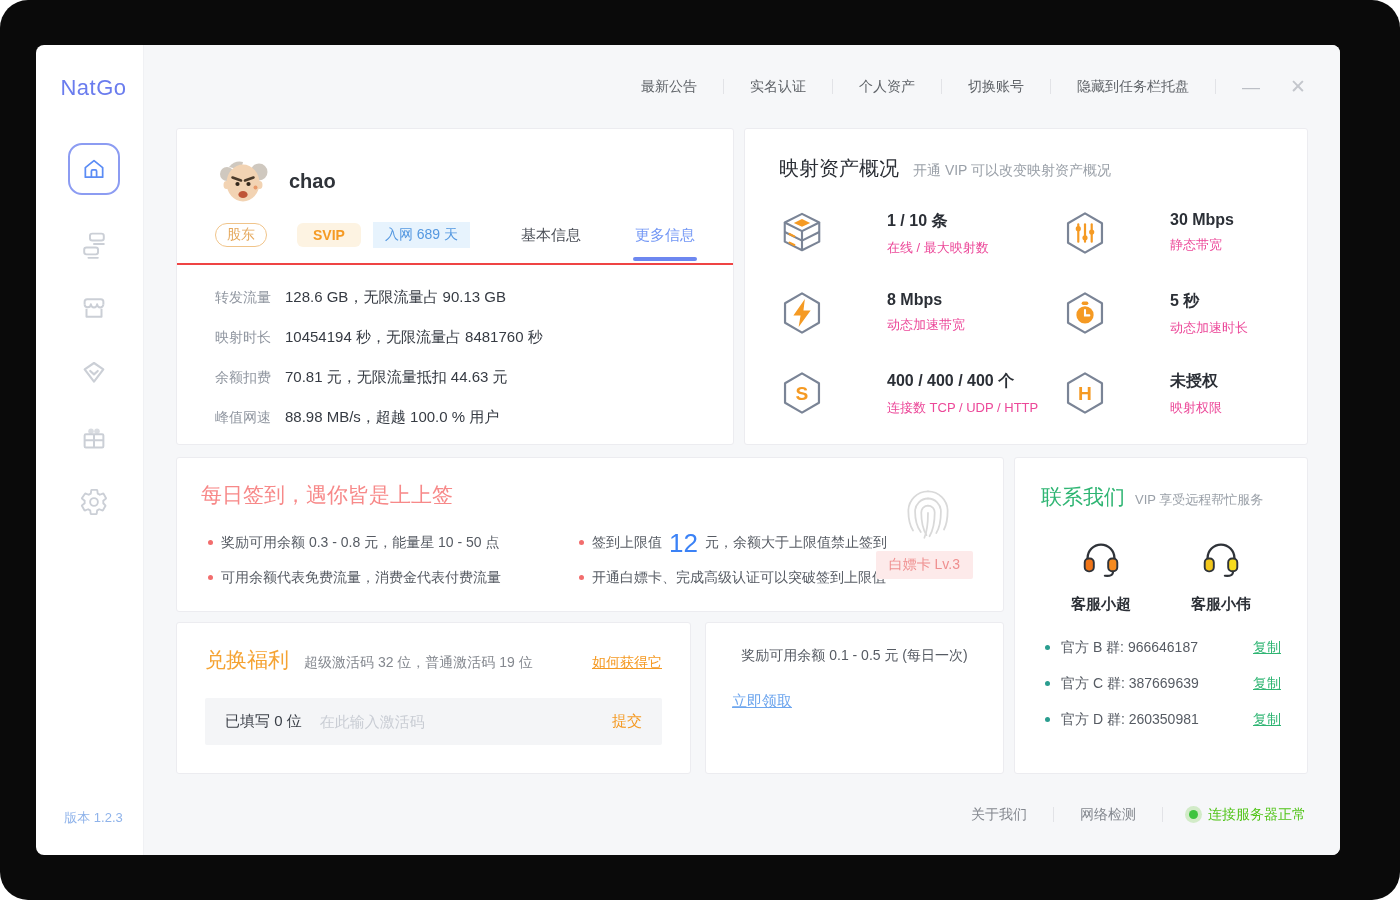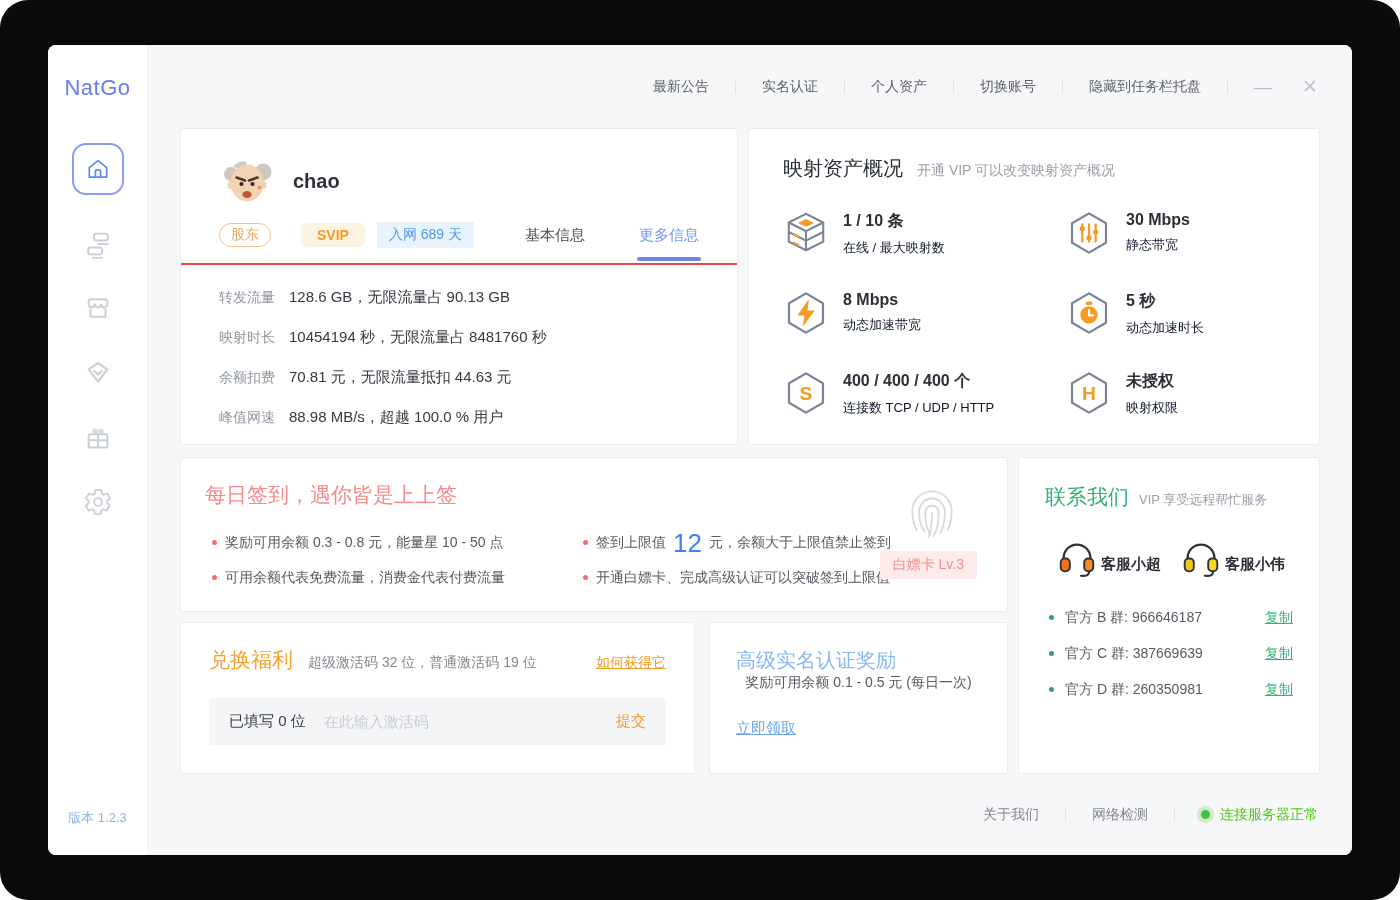--- a/index.html
+++ b/index.html
@@ -1,18 +1,18 @@
 <!DOCTYPE html>
 <html><head>
 <meta charset="utf-8">
 <style>
   * { margin:0; padding:0; box-sizing:border-box; }
   html,body { width:1400px; height:900px; background:#fff; font-family:"Liberation Sans","DejaVu Sans",sans-serif; overflow:hidden; }
   .frame { position:absolute; inset:0; background:#0a0a0a; border-radius:28px; }
-  .window { position:absolute; left:48px; top:45px; width:1304px; height:810px; background:#fff; border-radius:8px; overflow:hidden; display:flex; }
+  .window { position:absolute; left:36px; top:45px; width:1304px; height:810px; background:#fff; border-radius:8px; overflow:hidden; display:flex;padding-left:8px; }
 
   
   .sidebar { width:100px; flex-shrink:0; background:#fff; border-right:1px solid #f0f1f4; display:flex; flex-direction:column; align-items:center; }
   .logo { margin-top:30px; font-size:22px; font-weight:500; color:#6a7cee; letter-spacing:.5px; }
   .nav { margin-top:42px; display:flex; flex-direction:column; align-items:center; gap:34px; }
   .nav-btn { cursor:pointer; display:flex; align-items:center; justify-content:center; }
   .home-btn { width:52px; height:52px; border:2px solid #8c9cf2; border-radius:14px; }
   .nav-btn svg { display:block; }
   .version { margin-top:auto; margin-bottom:28px; font-size:13px; color:#8fb3ea; }
 
@@ -51,25 +51,25 @@
   .stat-row { display:flex; align-items:baseline; }
   .stat-label { width:70px; flex-shrink:0; font-size:14px; color:#9096a0; }
   .stat-value { font-size:15px; color:#363b43; }
 
   
   .assets-card { flex:1; padding:26px 34px; }
   .a-head { display:flex; align-items:baseline; }
   .a-title { font-size:20px; font-weight:400; color:#2b2f36; }
   .a-sub { margin-left:14px; font-size:14px; color:#9aa0a8; }
   .a-grid { display:grid; grid-template-columns:283px 1fr; row-gap:33px; margin-top:28px; }
-  .a-item { display:flex; align-items:flex-start; }
+  .a-item { display:flex; align-items:flex-start;gap:48px; }
   .a-icon { width:46px; height:46px; flex-shrink:0; }
   .a-text { margin-left:14px; padding-top:1px; }
   .a-value { font-size:16px; font-weight:700; color:#2b2f36; }
-  .a-label { margin-top:7px; font-size:13px; color:#0f172a; }
+  .a-label { margin-top:7px; font-size:13px; color:#ec4899; }
 
   
   .signin-card { height:155px; flex-shrink:0; position:relative; padding:23px 24px; }
   .s-title { font-size:21px; color:#f78989; }
   .s-bullets { margin-top:21px; display:grid; grid-template-columns:371px 1fr; row-gap:13px; }
   .bullet { position:relative; padding-left:20px; font-size:14px; color:#565b63; display:flex; align-items:center; }
   .bullet::before { content:""; position:absolute; left:7px; top:50%; margin-top:-3px; width:5px; height:5px; border-radius:50%; background:#f26d6d; }
   .big-num { font-size:26px; color:#3b82f6; margin:0 7px; line-height:1; }
   .fingerprint { position:absolute; right:44px; top:25px; width:62px; height:64px; cursor:pointer; }
   .s-badge { position:absolute; right:30px; top:93px; background:#fdeaea; color:#ef8f8f; font-size:14px; padding:5px 13px; border-radius:2px; }
@@ -91,21 +91,21 @@
   .au-title { font-size:20px; color:#87b6f2; }
   .au-desc { font-size:14px; color:#565b63;text-align:center; }
   .au-link { display:inline-block; margin-top:27px; font-size:15px; color:#6ea6ee; text-decoration:underline; cursor:pointer; }
 
   
   .contact-card { flex:1; padding:25px 26px; }
   .c-head { display:flex; align-items:baseline; }
   .c-title { font-size:21px; color:#2fb573; }
   .c-sub { margin-left:10px; font-size:13px; color:#9aa0a8; }
   .c-agents { display:flex; justify-content:space-around; margin-top:23px; }
-  .agent { display:flex; align-items:center; cursor:pointer; }
+  .agent { display:flex; flex-direction:column; align-items:center; cursor:pointer; }
   .agent svg { width:48px; height:46px; }
   .agent-name { margin-top:11px; font-size:15px; font-weight:700; color:#2b2f36; }
   .c-groups { margin-top:25px; display:flex; flex-direction:column; gap:18px; }
   .group { position:relative; padding-left:20px; display:flex; align-items:center; font-size:14px; color:#565b63; }
   .group::before { content:""; position:absolute; left:4px; top:50%; margin-top:-3px; width:5px; height:5px; border-radius:50%; background:#2a9d8f; }
   .copy-link { margin-left:auto; color:#2fb573; text-decoration:underline; cursor:pointer; }
 
   
   .footer { flex:1; display:flex; align-items:center; justify-content:flex-end; padding-right:34px; font-size:14px; color:#84888f; }
   .footer .item { cursor:pointer; white-space:nowrap; }
@@ -393,21 +393,20 @@
                 <span class="r-link">如何获得它</span>
               </div>
               <div class="r-input-row">
                 <span class="r-filled">已填写 0 位</span>
                 <input class="r-input" type="text" placeholder="在此输入激活码" style="">
                 <span class="r-submit">提交</span>
               </div>
             </div>
 
             <div class="card auth-card">
-              <div class="au-title">高级实名认证奖励</div>
               <div class="au-desc">奖励可用余额 0.1 - 0.5 元 (每日一次)</div>
               <span class="au-link">立即领取</span>
             </div>
           </div>
         </div>
 
         <div class="card contact-card">
           <div class="c-head">
             <span class="c-title">联系我们</span>
             <span class="c-sub">VIP 享受远程帮忙服务</span>

